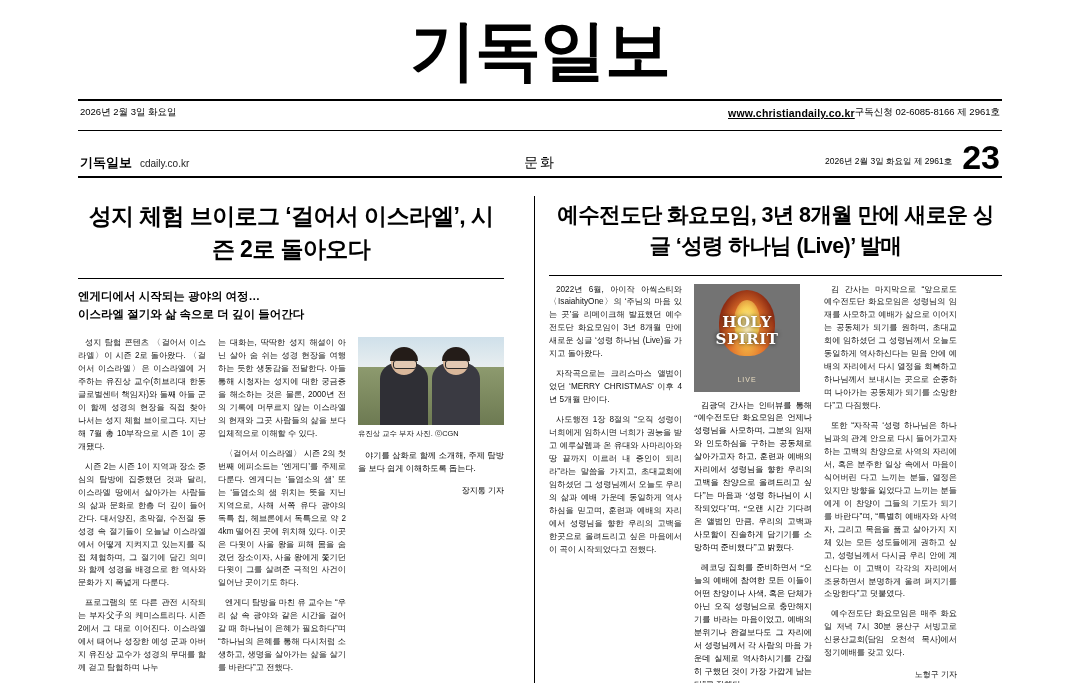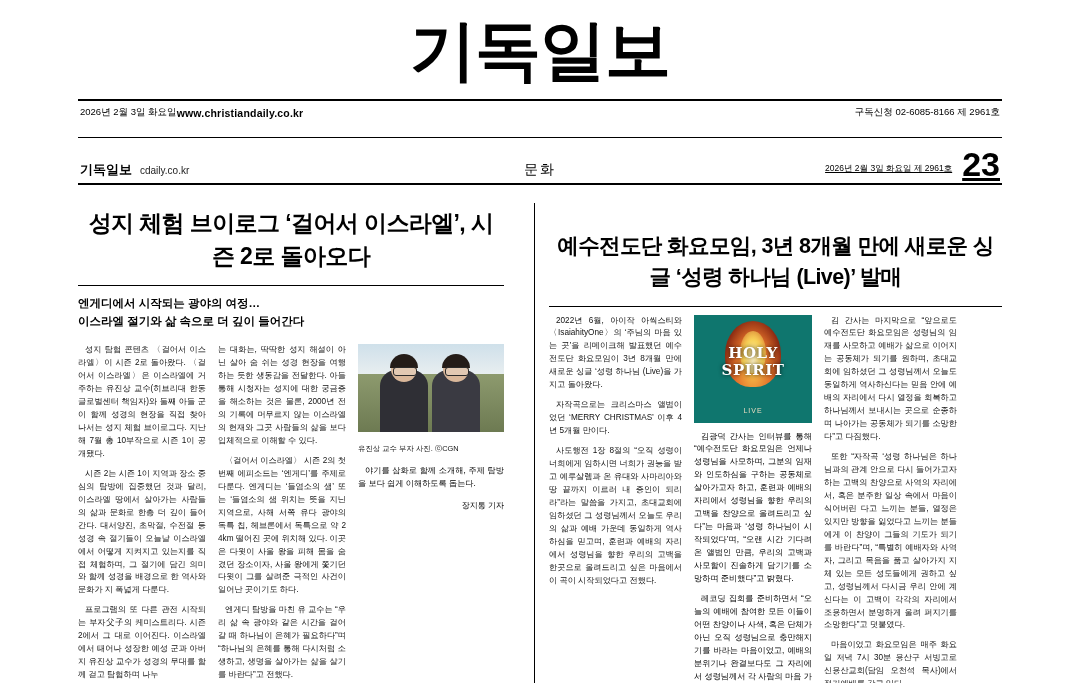--- a/index.html
+++ b/index.html
@@ -38,34 +38,35 @@
   }
   .masthead-rule {
     border-top: 2px solid #000;
     margin-top: 14px;
   }
   .masthead-info {
     display: flex;
     align-items: center;
     justify-content: space-between;
     font-size: 9.5px;
-    padding: 5px 2px 18px 2px;
+    padding: 5px 2px 11px 2px;
     border-bottom: 1px solid #000;
   }
   .masthead-info .left,
   .masthead-info .right {
     flex: 0 0 auto;
     white-space: nowrap;
   }
   .masthead-info .center {
     flex: 1 1 auto;
-    text-align: left;
+    text-align: right;
     font-weight: bold;
     font-size: 10.5px;
     letter-spacing: 0.2px;
+    text-decoration: underline;
   }
 
   
   .sectionbar {
     display: flex;
     align-items: flex-end;
     justify-content: space-between;
     padding: 12px 2px 4px 2px;
     border-bottom: 2px solid #000;
   }
@@ -89,21 +90,20 @@
     position: absolute;
     left: 0;
     right: 0;
     text-align: center;
     pointer-events: none;
   }
   .sb-right {
     display: flex;
     align-items: flex-end;
     gap: 10px;
-    text-decoration: underline;
   }
   .sb-date {
     font-size: 8.5px;
     padding-bottom: 4px;
   }
   .sb-pageno {
     font-size: 34px;
     font-weight: bold;
     line-height: 0.85;
   }
@@ -134,21 +134,20 @@
     text-align: center;
     font-weight: bold;
     font-size: 23px;
     line-height: 1.42;
     letter-spacing: -0.6px;
     padding: 4px 0 10px 0;
   }
   .headline.small {
     font-size: 21.5px;
     line-height: 1.45;
-    margin-top: 24px;
   }
 
   .subhead {
     font-weight: bold;
     font-size: 11.5px;
     line-height: 1.6;
     padding: 8px 0 6px 0;
   }
 
   .hr-thin {
@@ -214,21 +213,21 @@
   .photo .hair2 { left: 84px; bottom: 64px; }
   .photo .glass {
     position: absolute; width: 22px; height: 7px; border: 1.5px solid #2a2a2a;
     border-radius: 3px; background: rgba(255,255,255,0.25);
   }
   .photo .g1 { left: 35px; bottom: 56px; }
   .photo .g2 { left: 87px; bottom: 56px; }
 
   .caption {
     font-size: 7.4px;
-    padding-top: 12px;
+    padding-top: 4px;
     line-height: 1.4;
     color: #111;
   }
   .photo-col-text {
     font-size: 8.2px;
     line-height: 1.58;
     text-align: justify;
     word-break: break-all;
     padding-top: 10px;
   }
@@ -242,23 +241,23 @@
   
   .right-body {
     display: flex;
     gap: 12px;
     padding-top: 8px;
   }
   .rc { width: 133px; }
   .rc4 { width: 133px; }
   .albumwrap { width: 118px; }
   .album {
-    width: 118px;
+    width: 106px;
     height: 108px;
-    background: #0f766e;
+    background: #737373;
     position: relative;
     overflow: hidden;
   }
   .album .flame {
     position: absolute;
     left: 50%; top: 6px; transform: translateX(-50%);
     width: 56px; height: 66px;
     background: radial-gradient(ellipse at 50% 75%, #f6c14a 0%, #e2712a 45%, #8d2c13 75%, rgba(20,10,6,0) 100%);
     border-radius: 50% 50% 45% 45%;
     filter: blur(0.4px);
@@ -297,21 +296,21 @@
     text-align: justify;
     word-break: break-all;
   }
   .album-col-text {
     font-size: 8.2px;
     line-height: 1.58;
     text-align: justify;
     word-break: break-all;
     padding-top: 8px;
   }
-  .album-col-text p { margin: 0 0 7px 0; text-indent: 7px; }
+  .album-col-text p { margin: 0 0 7px 0; text-indent: 7px; font-family: Liberation Serif, serif; }
 </style>
 </head>
 <body>
 
 <div class="page">
 
   <div class="masthead">
     <div class="masthead-title">기독일보</div>
     <div class="masthead-rule"></div>
     <div class="masthead-info">
@@ -400,20 +399,20 @@
           </div>
           <div class="album-col-text">
             <p>김광덕 간사는 인터뷰를 통해 “예수전도단 화요모임은 언제나 성령님을 사모하며, 그분의 임재와 인도하심을 구하는 공동체로 살아가고자 하고, 훈련과 예배의 자리에서 성령님을 향한 우리의 고백을 찬양으로 올려드리고 싶다”는 마음과 ‘성령 하나님이 시작되었다’며, “오랜 시간 기다려온 앨범인 만큼, 우리의 고백과 사모함이 진솔하게 담기기를 소망하며 준비했다”고 밝혔다.</p>
             <p>레코딩 집회를 준비하면서 “오늘의 예배에 참여한 모든 이들이 어떤 찬양이나 사색, 혹은 단체가 아닌 오직 성령님으로 충만해지기를 바라는 마음이었고, 예배의 분위기나 완결보다도 그 자리에서 성령님께서 각 사람의 마음 가운데 실제로 역사하시기를 간절히 구했던 것이 가장 가깝게 남는다”고 전했다.</p>
           </div>
         </div>
 
         <div class="col rc4">
           <p>김 간사는 마지막으로 “앞으로도 예수전도단 화요모임은 성령님의 임재를 사모하고 예배가 삶으로 이어지는 공동체가 되기를 원하며, 초대교회에 임하셨던 그 성령님께서 오늘도 동일하게 역사하신다는 믿음 안에 예배의 자리에서 다시 열정을 회복하고 하나님께서 보내시는 곳으로 순종하며 나아가는 공동체가 되기를 소망한다”고 다짐했다.</p>
           <p>또한 “자작곡 ‘성령 하나님은 하나님과의 관계 안으로 다시 들어가고자 하는 고백의 찬양으로 사역의 자리에서, 혹은 분주한 일상 속에서 마음이 식어버린 다고 느끼는 분들, 열정은 있지만 방향을 잃었다고 느끼는 분들에게 이 찬양이 그들의 기도가 되기를 바란다”며, “특별히 예배자와 사역자, 그리고 목음을 품고 살아가지 지체 있는 모든 성도들에게 권하고 싶고, 성령님께서 다시금 우리 안에 계신다는 이 고백이 각각의 자리에서 조용하면서 분명하게 울려 퍼지기를 소망한다”고 덧붙였다.</p>
-          <p>마음이었고 화요모임은 매주 화요일 저녁 7시 30분 용산구 서빙고로 신용산교회(담임 오천석 목사)에서 정기예배를 갖고 있다.</p>
+          <p>예수전도단 화요모임은 매주 화요일 저녁 7시 30분 용산구 서빙고로 신용산교회(담임 오천석 목사)에서 정기예배를 갖고 있다.</p>
           <div class="byline">노형구 기자</div>
         </div>
       </div>
     </div>
 
   </div>
 </div>
 
 </body></html>

